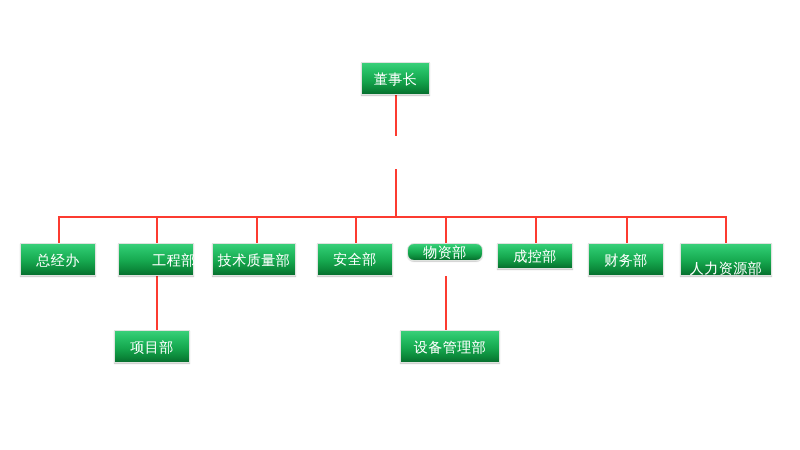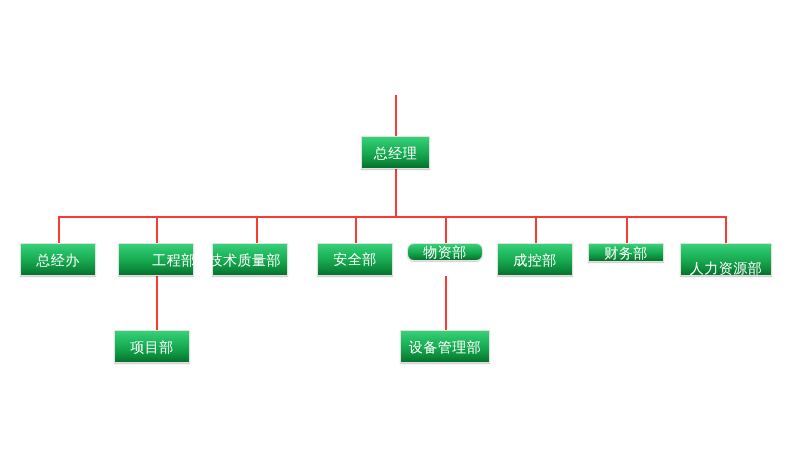--- a/index.html
+++ b/index.html
@@ -75,54 +75,54 @@
       <div class="conn v" style="left: 535px; top: 216px; height: 27px; background: rgb(252, 59, 48);"></div>
       <div class="conn v" style="left: 626px; top: 216px; height: 27px; background: rgb(252, 59, 48);"></div>
       <div class="conn v" style="left: 725px; top: 216px; height: 27px; background: rgb(252, 59, 48);"></div>
     </div>
 
   <div id="sub-drop-layer">
       <div class="conn v" style="left: 156px; top: 276px; height: 54px; background: rgb(252, 59, 48);"></div>
       <div class="conn v" style="left: 445px; top: 276px; height: 54px; background: rgb(252, 59, 48);"></div>
     </div>
 
+  <div class="node" style="left: 361px; top: 62px; width: 69px; height: 33px;">
+    <span class="node-label">董事长</span>
+  </div>
 
-  <div class="node" style="left: 361px; top: 136px; width: 69px; height: 33px;">
-    <span class="node-label">总经理</span>
-  </div>
 
   <div id="level3-layer">
       <div class="node" style="left: 20px; top: 243px; width: 76px; height: 33px;">
         <span class="node-label">总经办</span>
       </div>
       <div class="node" style="left: 118px; top: 243px; width: 76px; height: 33px; padding-left: 36px;">
         <span class="node-label">工程部</span>
       </div>
-      <div class="node" style="left: 212px; top: 243px; width: 76px; height: 33px; justify-content: flex-end;">
+      <div class="node" style="left: 212px; top: 243px; width: 84px; height: 33px;">
         <span class="node-label">技术质量部</span>
       </div>
       <div class="node" style="left: 317px; top: 243px; width: 76px; height: 33px; font-family: Liberation Mono, monospace;">
         <span class="node-label">安全部</span>
       </div>
       <div class="node" style="left: 407px; top: 243px; width: 76px; height: 18px; border-radius: 7px;">
         <span class="node-label">物资部</span>
       </div>
-      <div class="node" style="left: 497px; top: 243px; width: 76px; height: 33px;">
+      <div class="node" style="left: 497px; top: 243px; width: 76px; height: 26px;">
         <span class="node-label">成控部</span>
       </div>
-      <div class="node" style="left: 588px; top: 243px; width: 76px; height: 19px;">
+      <div class="node" style="left: 588px; top: 243px; width: 76px; height: 33px;">
         <span class="node-label">财务部</span>
       </div>
       <div class="node" style="left: 680px; top: 243px; width: 92px; height: 33px; align-items: flex-end;">
         <span class="node-label">人力资源部</span>
       </div>
     </div>
 
   <div id="level4-layer">
       <div class="node" style="left: 114px; top: 330px; width: 76px; height: 33px;">
         <span class="node-label">项目部</span>
       </div>
-      <div class="node" style="left: 400px; top: 330px; width: 90px; height: 33px;">
+      <div class="node" style="left: 400px; top: 330px; width: 100px; height: 33px;">
         <span class="node-label">设备管理部</span>
       </div>
     </div>
 
 </div>
 
 </body></html>

